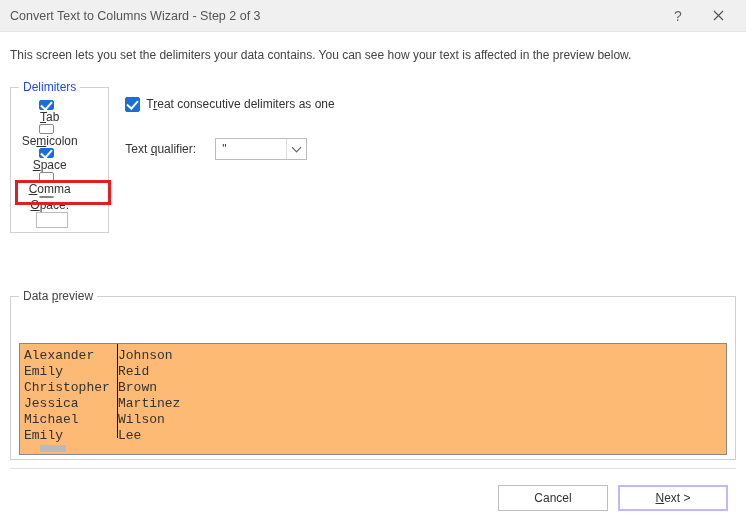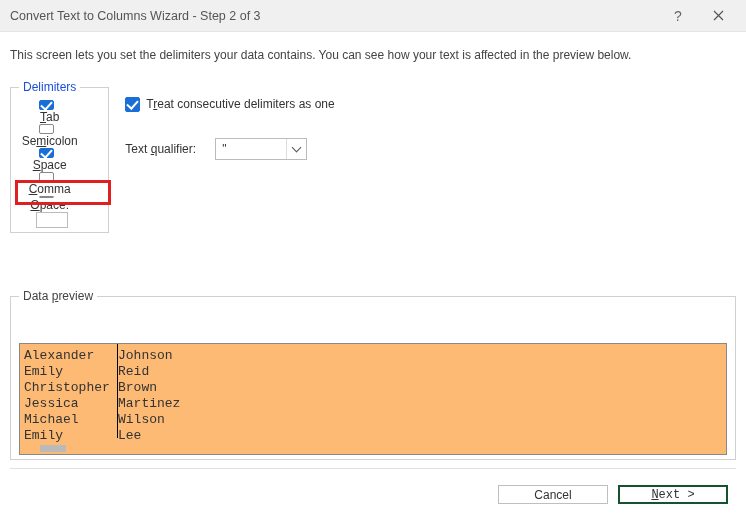--- a/index.html
+++ b/index.html
@@ -200,34 +200,33 @@
     background: #bababa;
   }
   .button-row {
     display: flex;
     justify-content: flex-end;
     padding: 16px 8px 0 0;
     gap: 10px;
   }
   .btn {
     min-width: 110px;
-    height: 19px;
+    height: 26px;
     border: 1px solid #bfbfbf;
     background: #fff;
     display: flex;
     align-items: center;
     justify-content: center;
     font-size: 12px;
     color: #333;
     cursor: pointer;
   }
   .btn.primary {
-    border: 2px solid #14532d;
+    border: 2px solid #c4b5fd;
     min-width: 110px;
-    font-family: Liberation Mono, monospace;
   }
   .sep-line {
     border-top: 1px solid #e0e0e0;
     margin-top: 8px;
   }
 </style>
 </head>
 <body>
 
 <div class="titlebar">

